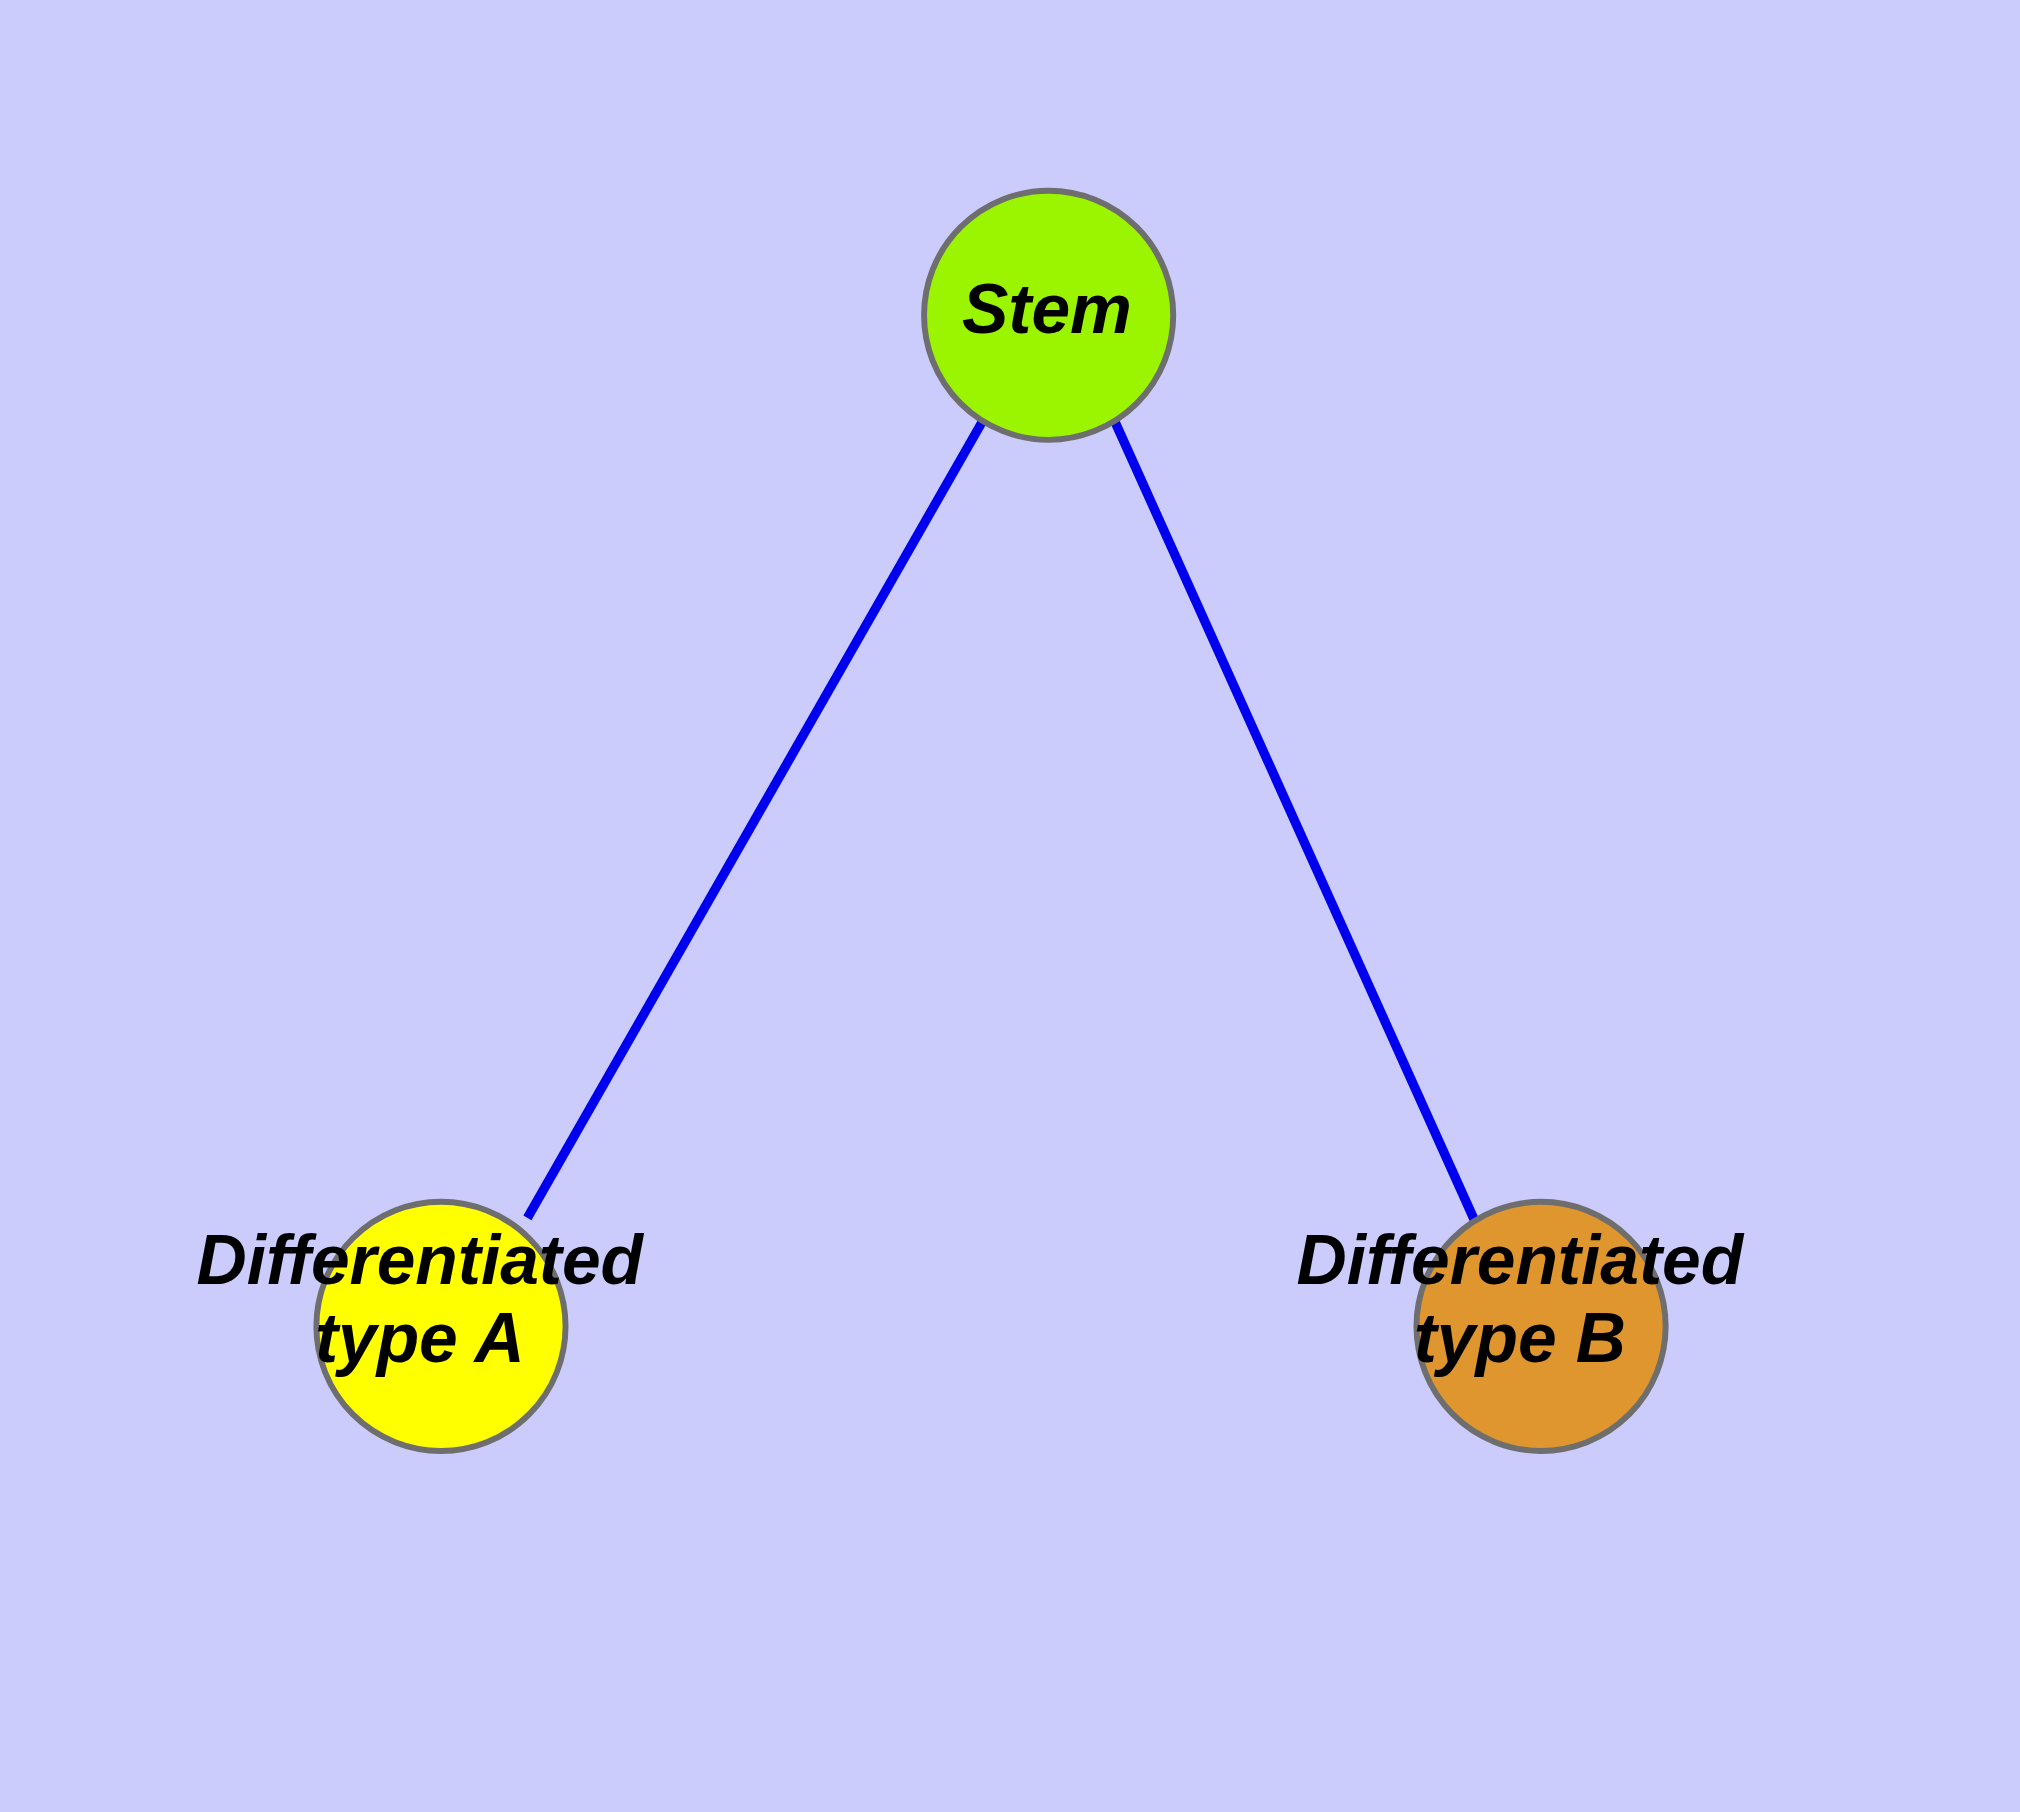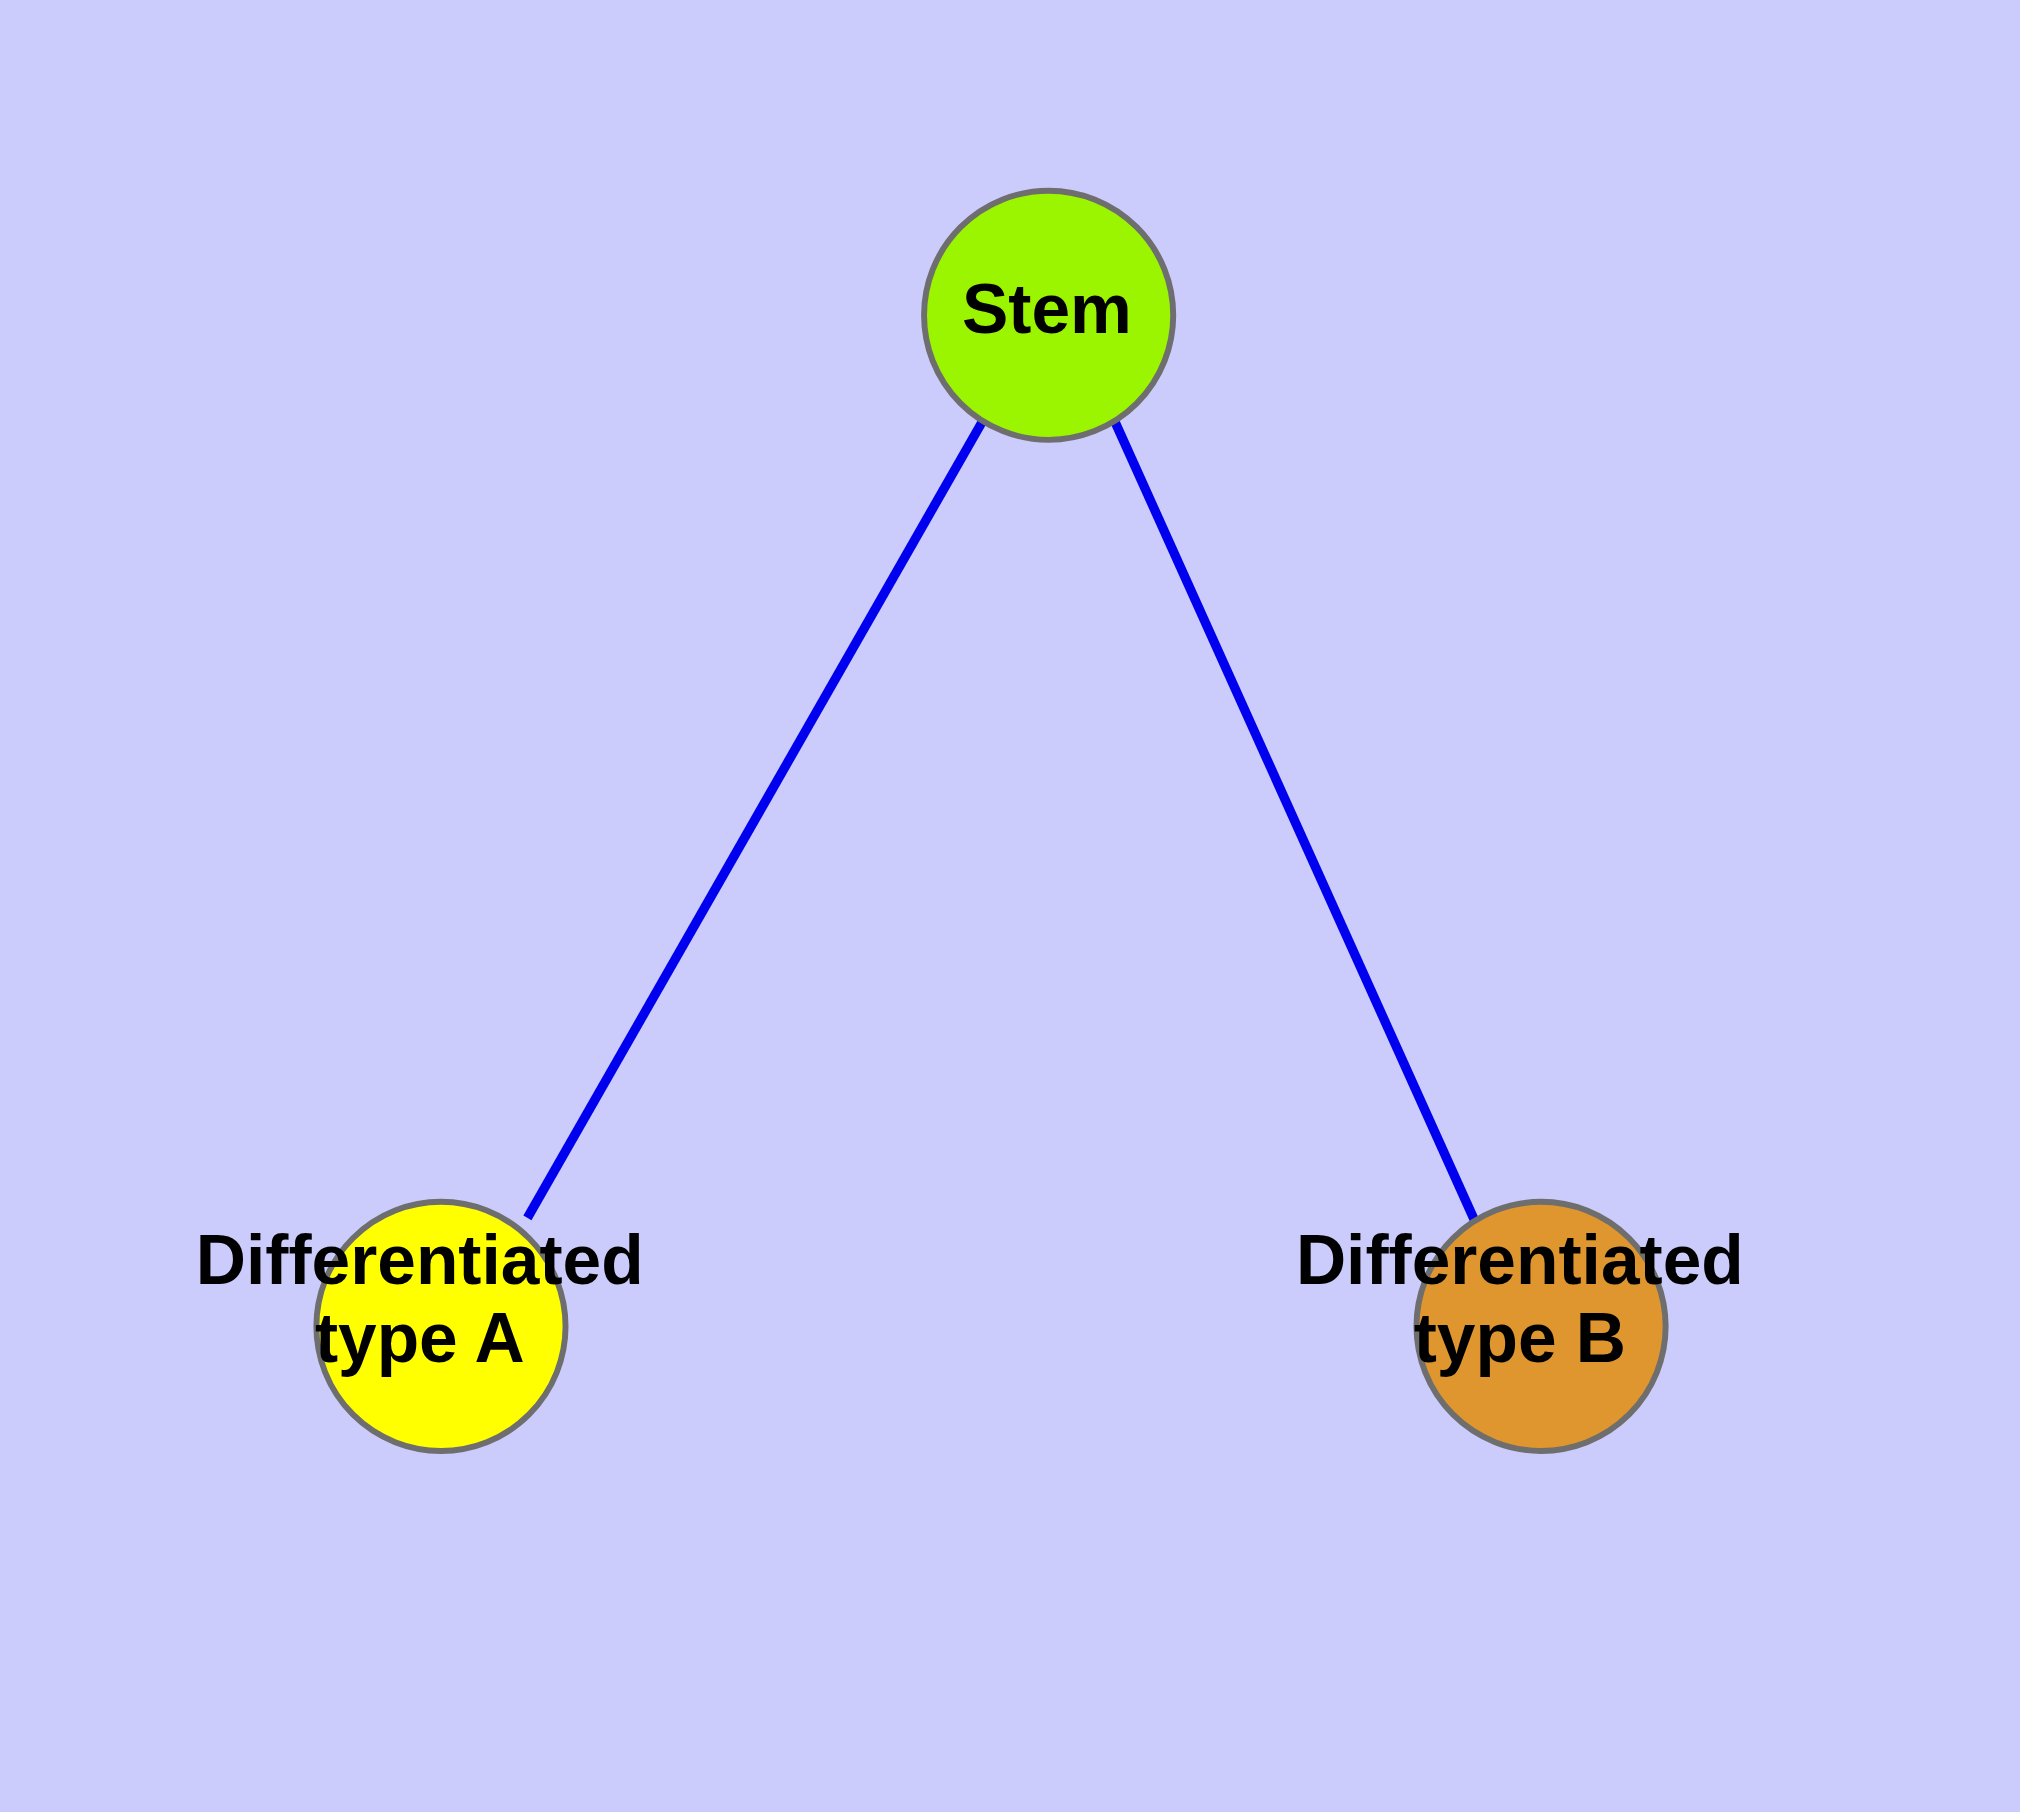--- a/index.html
+++ b/index.html
@@ -8,20 +8,21 @@
     padding: 0;
     background: #ccccfc;
   }
   #canvas {
     position: relative;
     width: 2021px;
     height: 1812px;
     background: #ccccfc;
     overflow: hidden;
     font-family: "Liberation Sans", "DejaVu Sans", sans-serif;
+    font-style: italic;
   }
   #graph-svg {
     position: absolute;
     left: 0;
     top: 0;
     width: 2021px;
     height: 1812px;
     display: block;
   }
   .node-circle {

